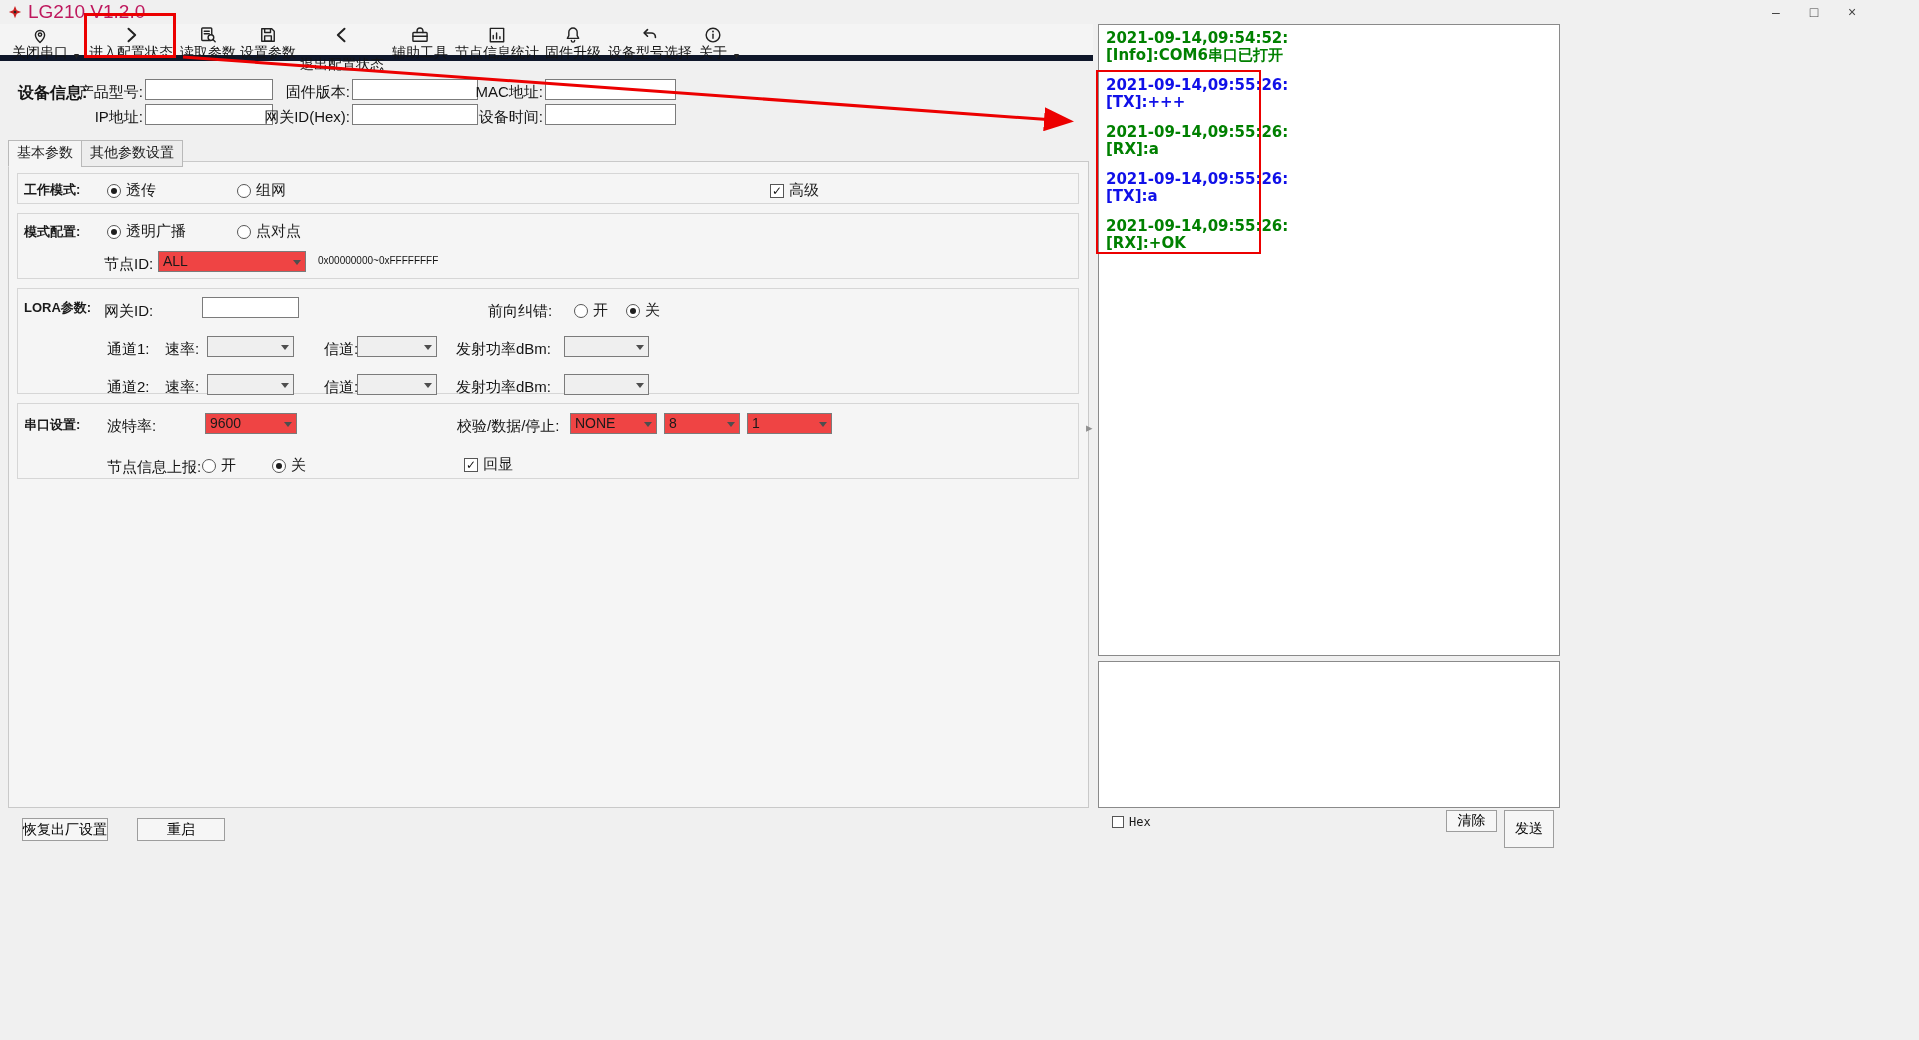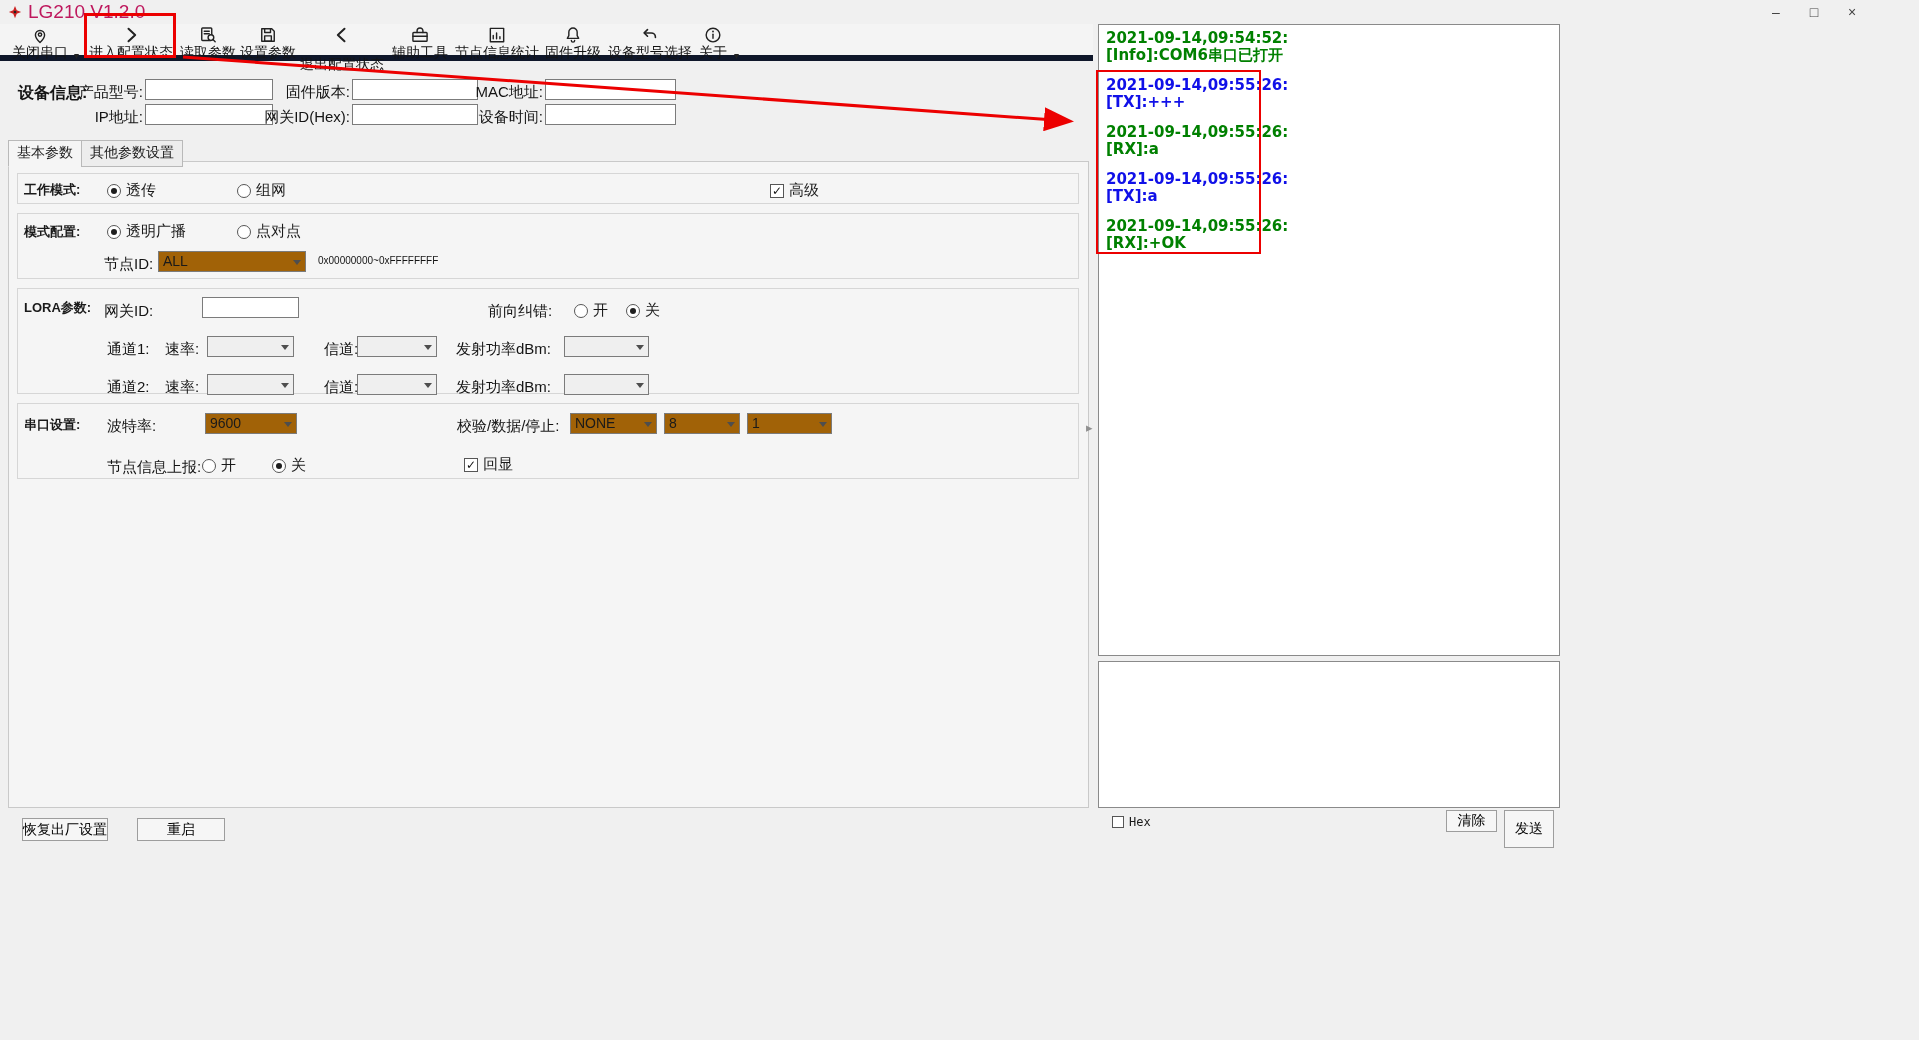--- a/index.html
+++ b/index.html
@@ -28,21 +28,21 @@
   .tb-label { font-size:14px; line-height:15px; white-space:nowrap; color:#141414; }
   .tb-caret { position:absolute; font-size:10px; color:#222; top:26px; }
   .tb-caret::after { content:"▾"; }
 
   
   .flabel { position:absolute; font-size:15px; white-space:nowrap; color:#141414; }
   .flabel.r { text-align:right; }
   .bold { font-weight:bold; }
   .tinput { position:absolute; height:21px; border:1px solid #7b7b7b; background:#fff;
     font-size:14px; padding:0 3px; font-family:inherit; outline:none; }
-  .select { position:absolute; height:21px; border:1px solid #7b7b7b; background:#a16207;
+  .select { position:absolute; height:21px; border:1px solid #7b7b7b; background:#ef4444;
     font-size:14px; line-height:19px; padding:0 18px 0 4px; }
   .select .arrow { position:absolute; right:4px; top:8px; width:0; height:0;
     border-left:4px solid transparent; border-right:4px solid transparent;
     border-top:5px solid #4e4e4e; }
   .select.disabled { background:#efefef; }
   .radio, .checkbox { position:absolute; display:inline-flex; align-items:center; gap:5px;
     font-size:15px; white-space:nowrap; }
   .radio .dot { width:14px; height:14px; border:1px solid #565656; border-radius:50%;
     background:#fff; position:relative; flex:none; }
   .radio.checked .dot::after { content:""; position:absolute; left:3px; top:3px;

